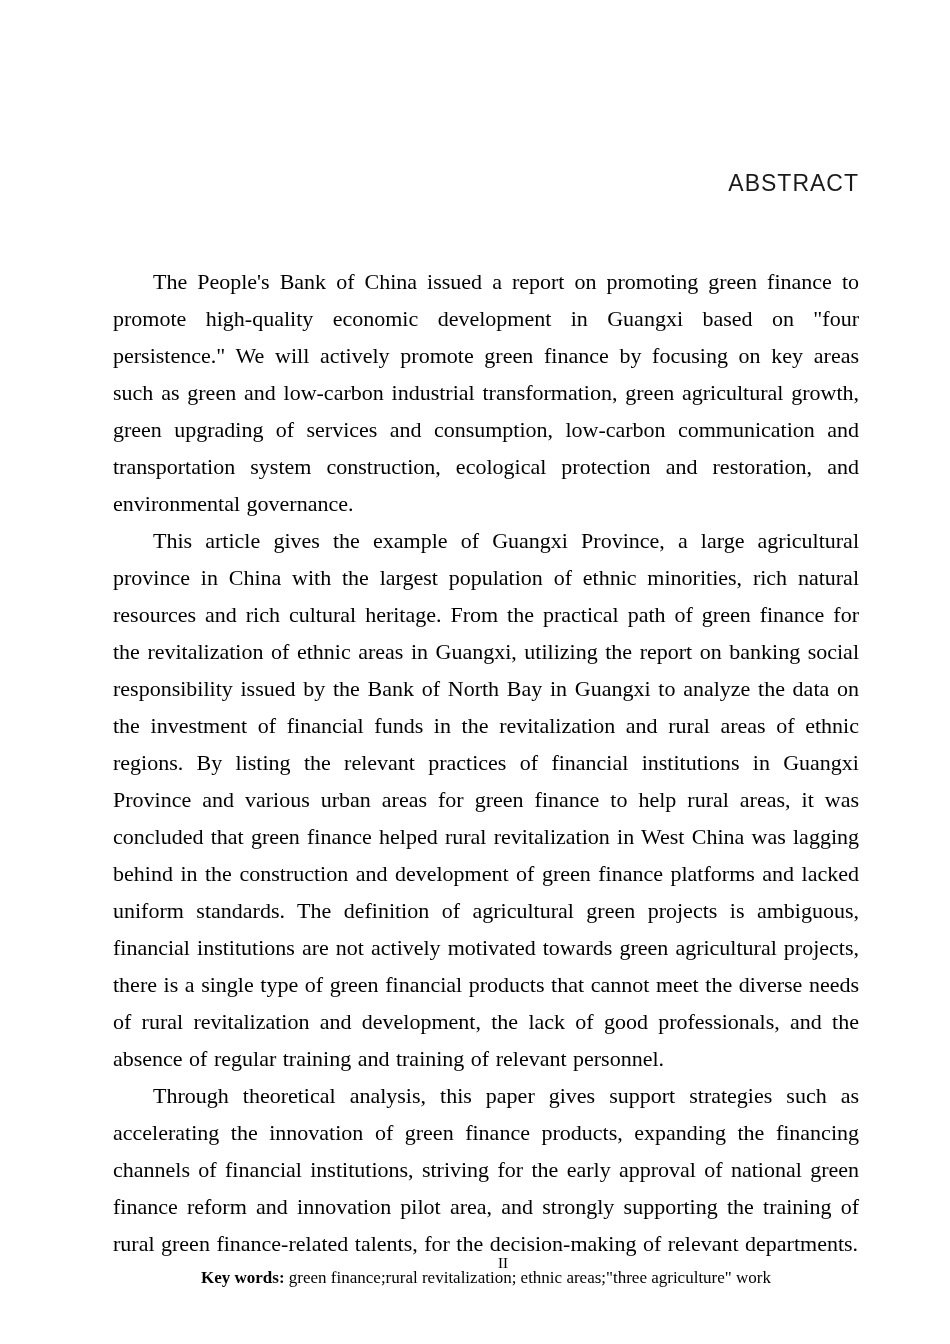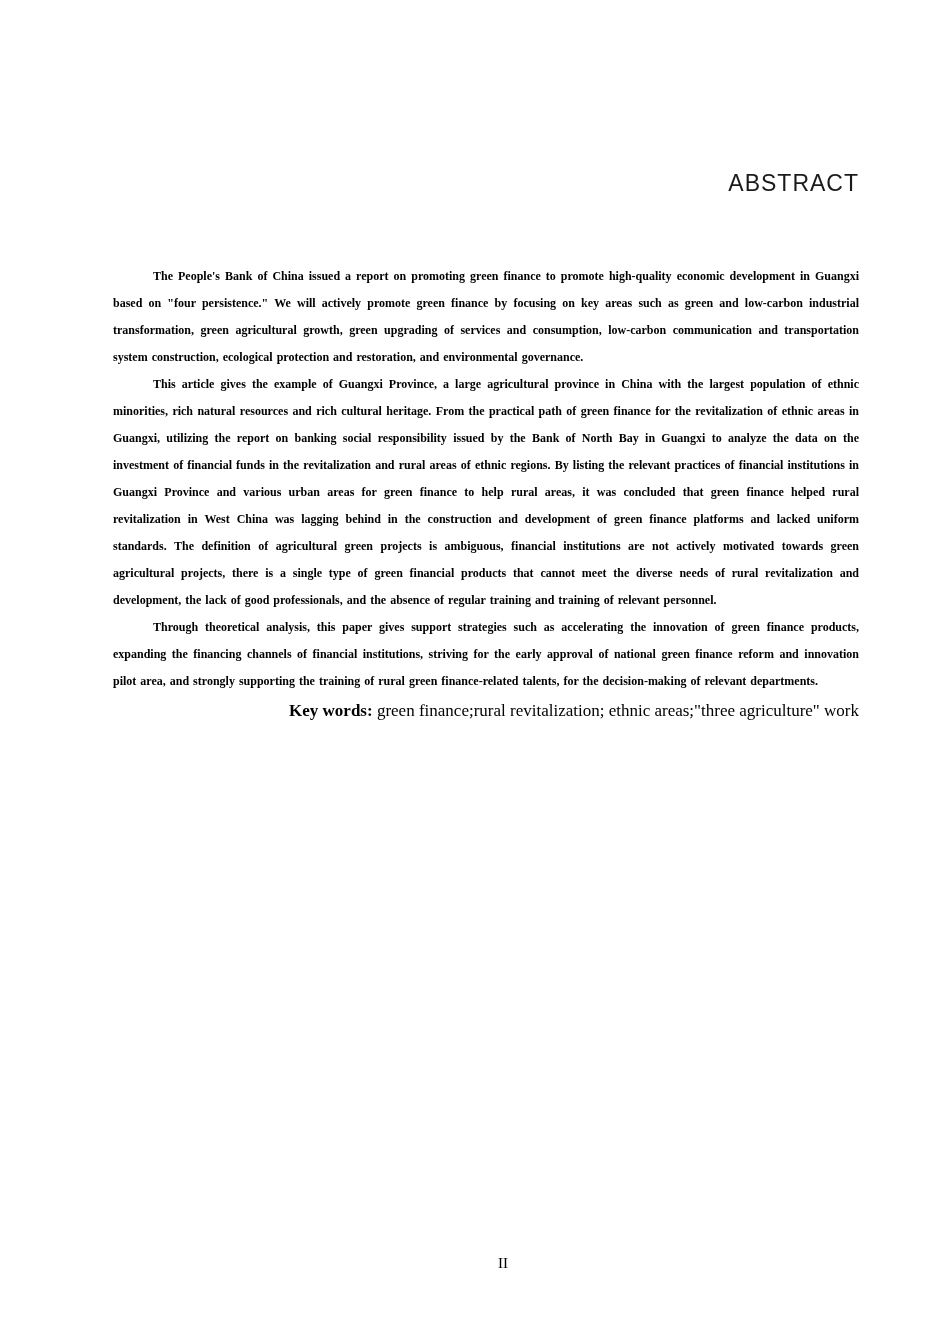--- a/index.html
+++ b/index.html
@@ -25,31 +25,30 @@
     font-weight: 400;
     text-align: right;
     letter-spacing: 1px;
     color: #1a1a1a;
     margin-bottom: 66px;
   }
   .body-text {
     width: 746px;
   }
   .para {
-    font-size: 12px;
-    line-height: 27px;
+    font-size: 22px;
+    line-height: 37px;
     text-align: justify;
     text-indent: 40px;
     word-spacing: 1px;
-    font-weight: bold;
   }
   .keywords {
     font-size: 17px;
     line-height: 31.8px;
-    text-align: right;
+    text-align: center;
     margin-top: 0;
   }
   .keywords .kw-label {
     font-weight: bold;
   }
   .page-number {
     position: absolute;
     bottom: 72px;
     left: 0;
     width: 950px;

